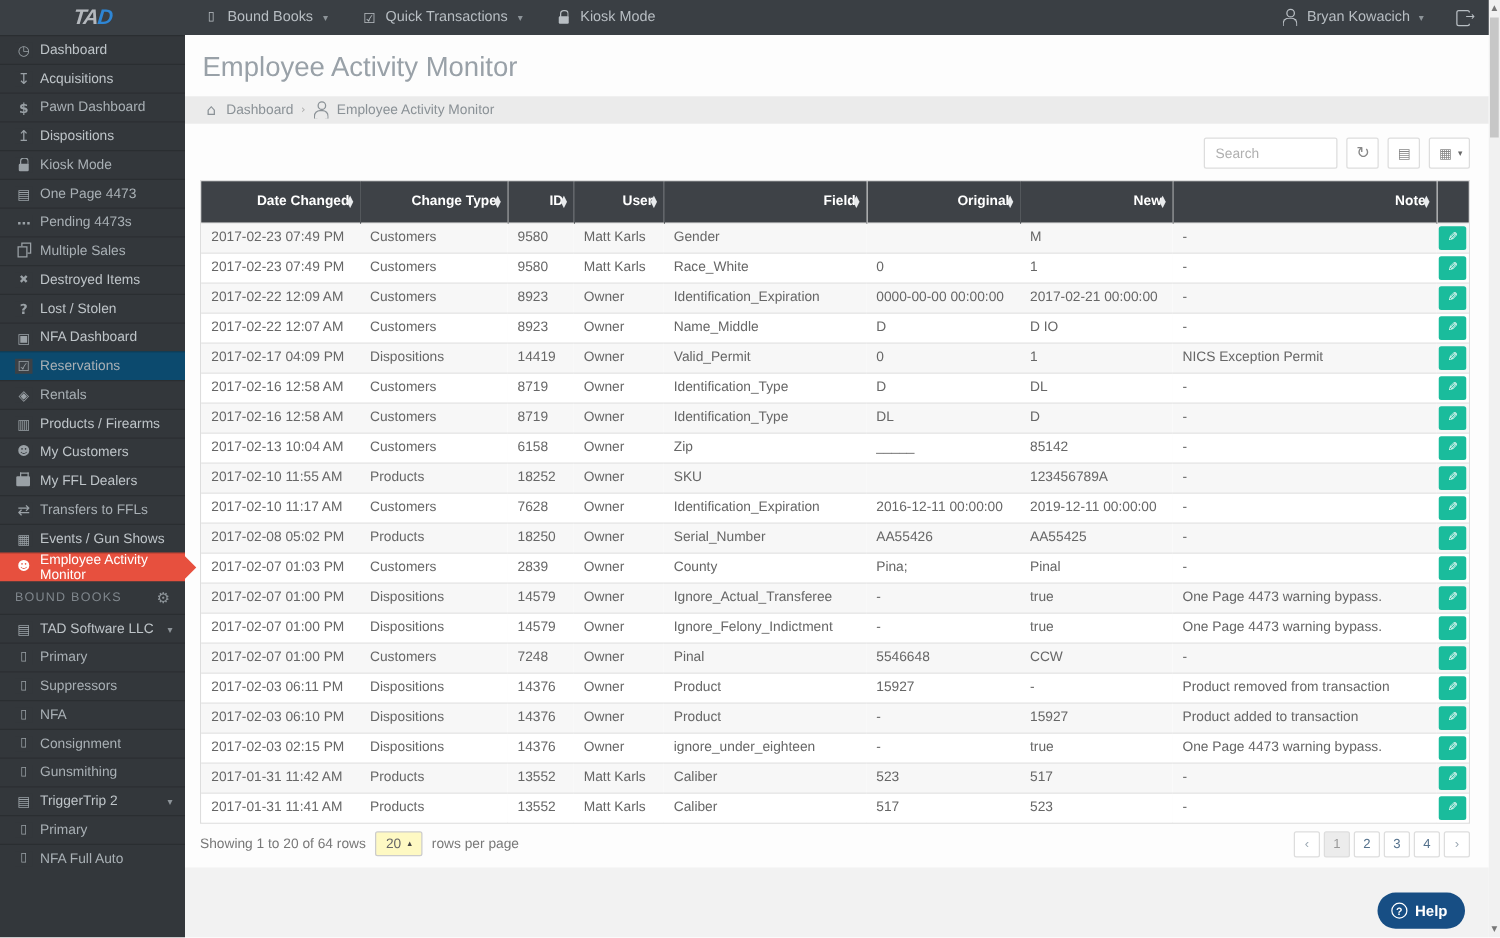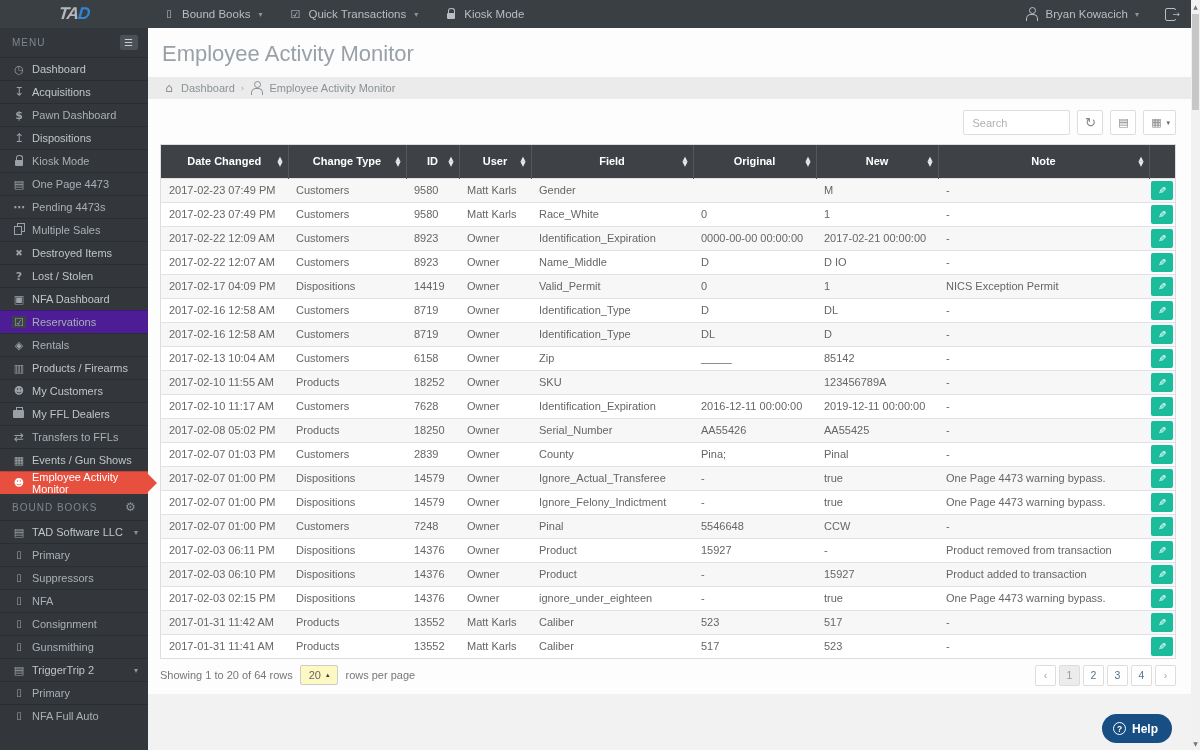--- a/index.html
+++ b/index.html
@@ -58,21 +58,21 @@
   .signout-icon::after{content:"→";position:absolute;right:-5px;top:1px;font-size:9px;background:#3a3f44;line-height:9px;}
 
   
   .sidebar{position:absolute;top:28px;left:0;width:148px;height:722px;background:#33373b;z-index:5;}
   .side-header{display:flex;align-items:center;justify-content:space-between;padding:7px 10px 7px 12px;color:#7f868c;font-size:10px;letter-spacing:1px;}
   .hamburger-btn{width:18px;height:15px;background:#4a5055;border-radius:2px;color:#c8cdd1;display:flex;align-items:center;justify-content:center;font-size:10px;cursor:pointer;}
   .gears-btn{color:#8d9499;cursor:pointer;font-size:12px;}
   .side-item{position:relative;display:flex;align-items:center;height:23px;padding-left:12px;color:#bfc5c9;font-size:11px;cursor:pointer;border-top:1px solid rgba(0,0,0,0.16);gap:6px;}
   .side-item .icon{color:#9aa1a6;background:#33373b;}
   .side-item.lvl1{color:#a9b0b5;}
-  .side-item.highlight{background:#4c1d95;}
+  .side-item.highlight{background:#0c4a6e;}
   .side-item.highlight .icon{background:#3c4146;}
   .side-item.active{background:#e7503e;color:#fff;}
   .side-item.active .icon{color:#fff;background:#e7503e;}
   .side-item.active::after{content:"";position:absolute;right:-9px;top:50%;margin-top:-9px;border-left:9px solid #e7503e;border-top:9px solid transparent;border-bottom:9px solid transparent;z-index:20;}
   .side-item .chev{margin-left:auto;margin-right:10px;font-size:8px;color:#8d9499;}
 
   
   .main{position:absolute;top:28px;left:148px;width:1043px;height:722px;display:flex;flex-direction:column;background:#fdfdfd;}
   .page-title{font-size:22px;color:#99a1a8;padding:13px 0 10px 14px;font-weight:normal;}
   .breadcrumb{height:22px;background:#ebebeb;display:flex;align-items:center;padding-left:14px;color:#8a9196;font-size:11px;gap:6px;}
@@ -82,21 +82,21 @@
 
   .toolbar{display:flex;justify-content:flex-end;align-items:center;gap:7px;margin:11px 15px 9px 0;}
   .search-input{width:107px;height:25px;border:1px solid #ddd;border-radius:2px;padding:0 8px;font-size:11px;color:#555;outline:none;font-family:inherit;}
   .search-input::placeholder{color:#b0b0b0;}
   .tool-btn{height:25px;min-width:26px;background:#fff;border:1px solid #ddd;border-radius:2px;color:#888;display:flex;align-items:center;justify-content:center;cursor:pointer;padding:0 5px;gap:3px;}
   .tool-btn .caret{font-size:7px;color:#666;}
 
   
   .table-wrap{margin:0 15px 0 12px;border:1px solid #ddd;}
   table{width:100%;border-collapse:collapse;table-layout:fixed;}
-  thead th{background:#3e4247;color:#fff;font-size:11px;font-weight:bold;text-align:center;padding:6px 8px;border-right:1px solid #54585c;position:relative;cursor:pointer;height:33px;}
+  thead th{background:#3e4247;color:#fff;font-size:11px;font-weight:bold;text-align:right;padding:6px 8px;border-right:1px solid #54585c;position:relative;cursor:pointer;height:33px;}
   thead th:last-child{border-right:none;}
   .sort-icon{position:absolute;right:5px;top:50%;transform:translateY(-50%);display:flex;flex-direction:column;align-items:center;font-size:6.5px;line-height:4.5px;color:#e8eaec;cursor:pointer;}
   .sort-icon i{font-style:normal;}
   tbody td{padding:5px 8px;font-size:11px;color:#666;line-height:12px;border-top:1px solid #e2e2e2;overflow:hidden;white-space:nowrap;text-overflow:ellipsis;background:#fff;}
   tbody tr:nth-child(odd) td{background:#f7f7f7;}
   td.act{padding:2px 2px;text-align:center;}
   .edit-btn{width:22px;height:19px;background:#1abc9c;border:none;border-radius:2px;color:#fff;cursor:pointer;display:inline-flex;align-items:center;justify-content:center;}
   .pencil-icon{font-size:10px;transform:scaleX(-1);font-family:"DejaVu Sans",sans-serif;}
 
   
@@ -150,24 +150,20 @@
     <div class="nav-user">
       <span class="icon person-icon"></span>
       <span>Bryan Kowacich</span>
       <span class="chev glyph">▾</span>
     </div>
     <span class="icon signout-icon"></span>
   </div>
 </div>
 
 <div class="sidebar">
-  <div class="side-header">
-    <span>MENU</span>
-    <span class="hamburger-btn glyph">☰</span>
-  </div>
   <div id="side-menu">
   <div class="side-item lvl0">
     <span class="icon dashboard-icon"></span>
     <span class="lbl">Dashboard</span>
 
   </div>
 
   <div class="side-item lvl0">
     <span class="icon download-icon"></span>
     <span class="lbl">Acquisitions</span>

